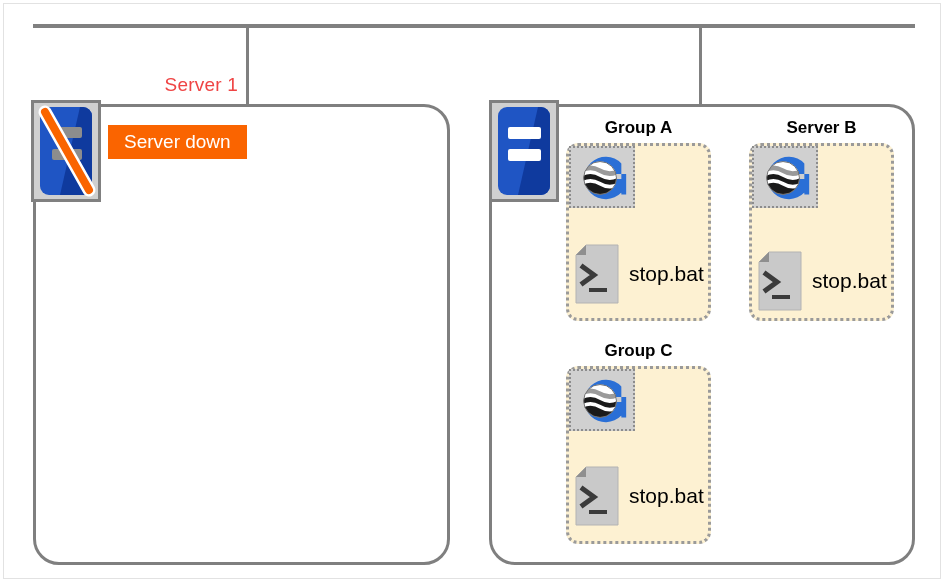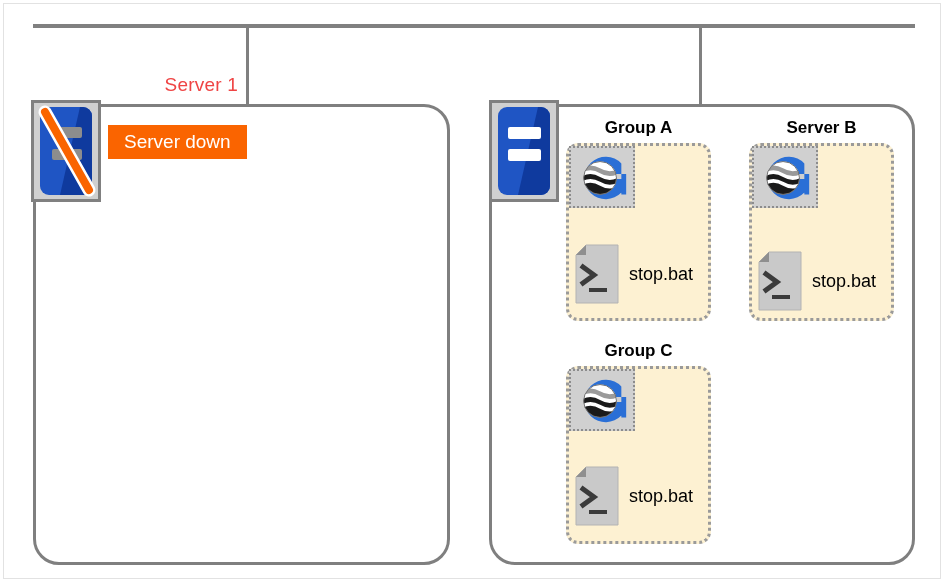--- a/index.html
+++ b/index.html
@@ -171,21 +171,21 @@
 
   .bat-icon {
     width: 50px;
     height: 62px;
     flex: 0 0 auto;
   }
   .bat-icon svg { display: block; width: 100%; height: 100%; }
 
   .bat-label {
     margin-left: 7px;
-    font-size: 18px;
+    font-size: 21px;
     color: #000000;
     white-space: nowrap;
   }
 </style>
 </head>
 <body>
 
 <div id="canvas">
 
   <div class="outer-frame"></div>

